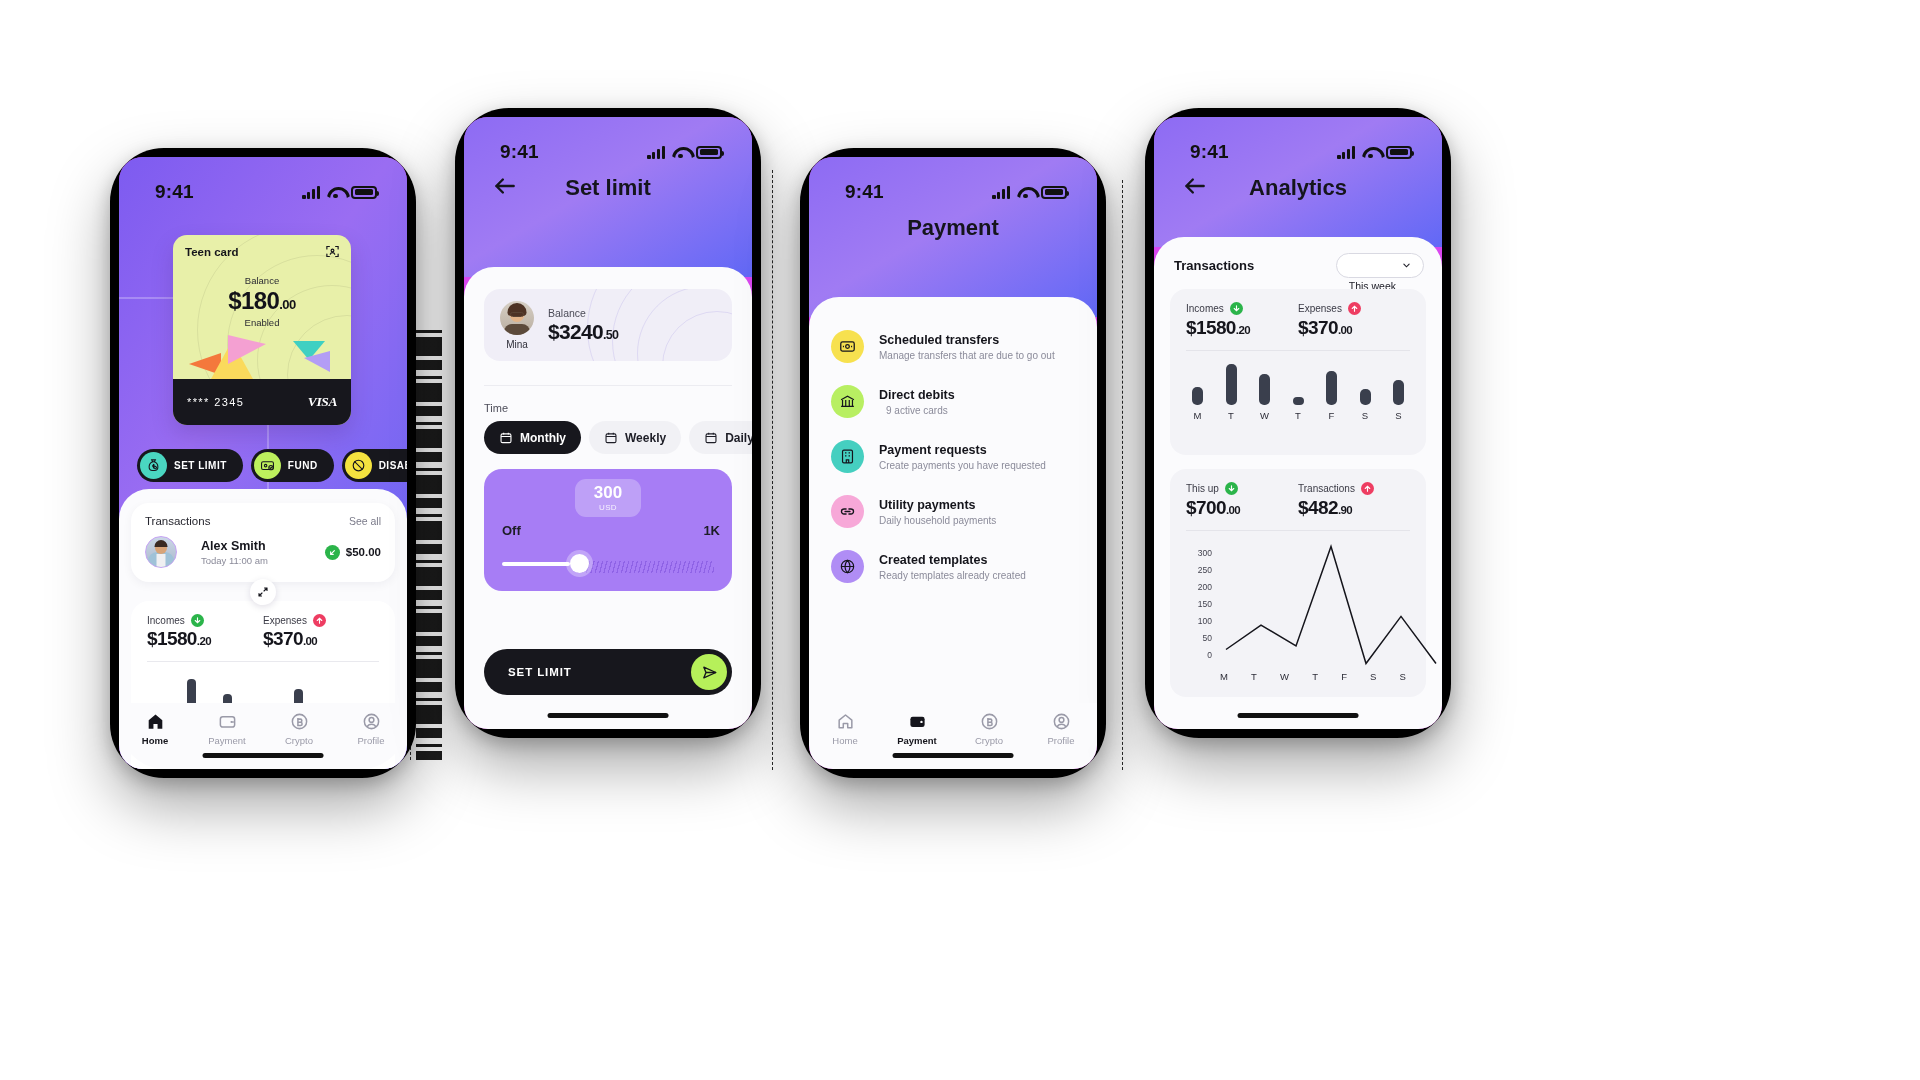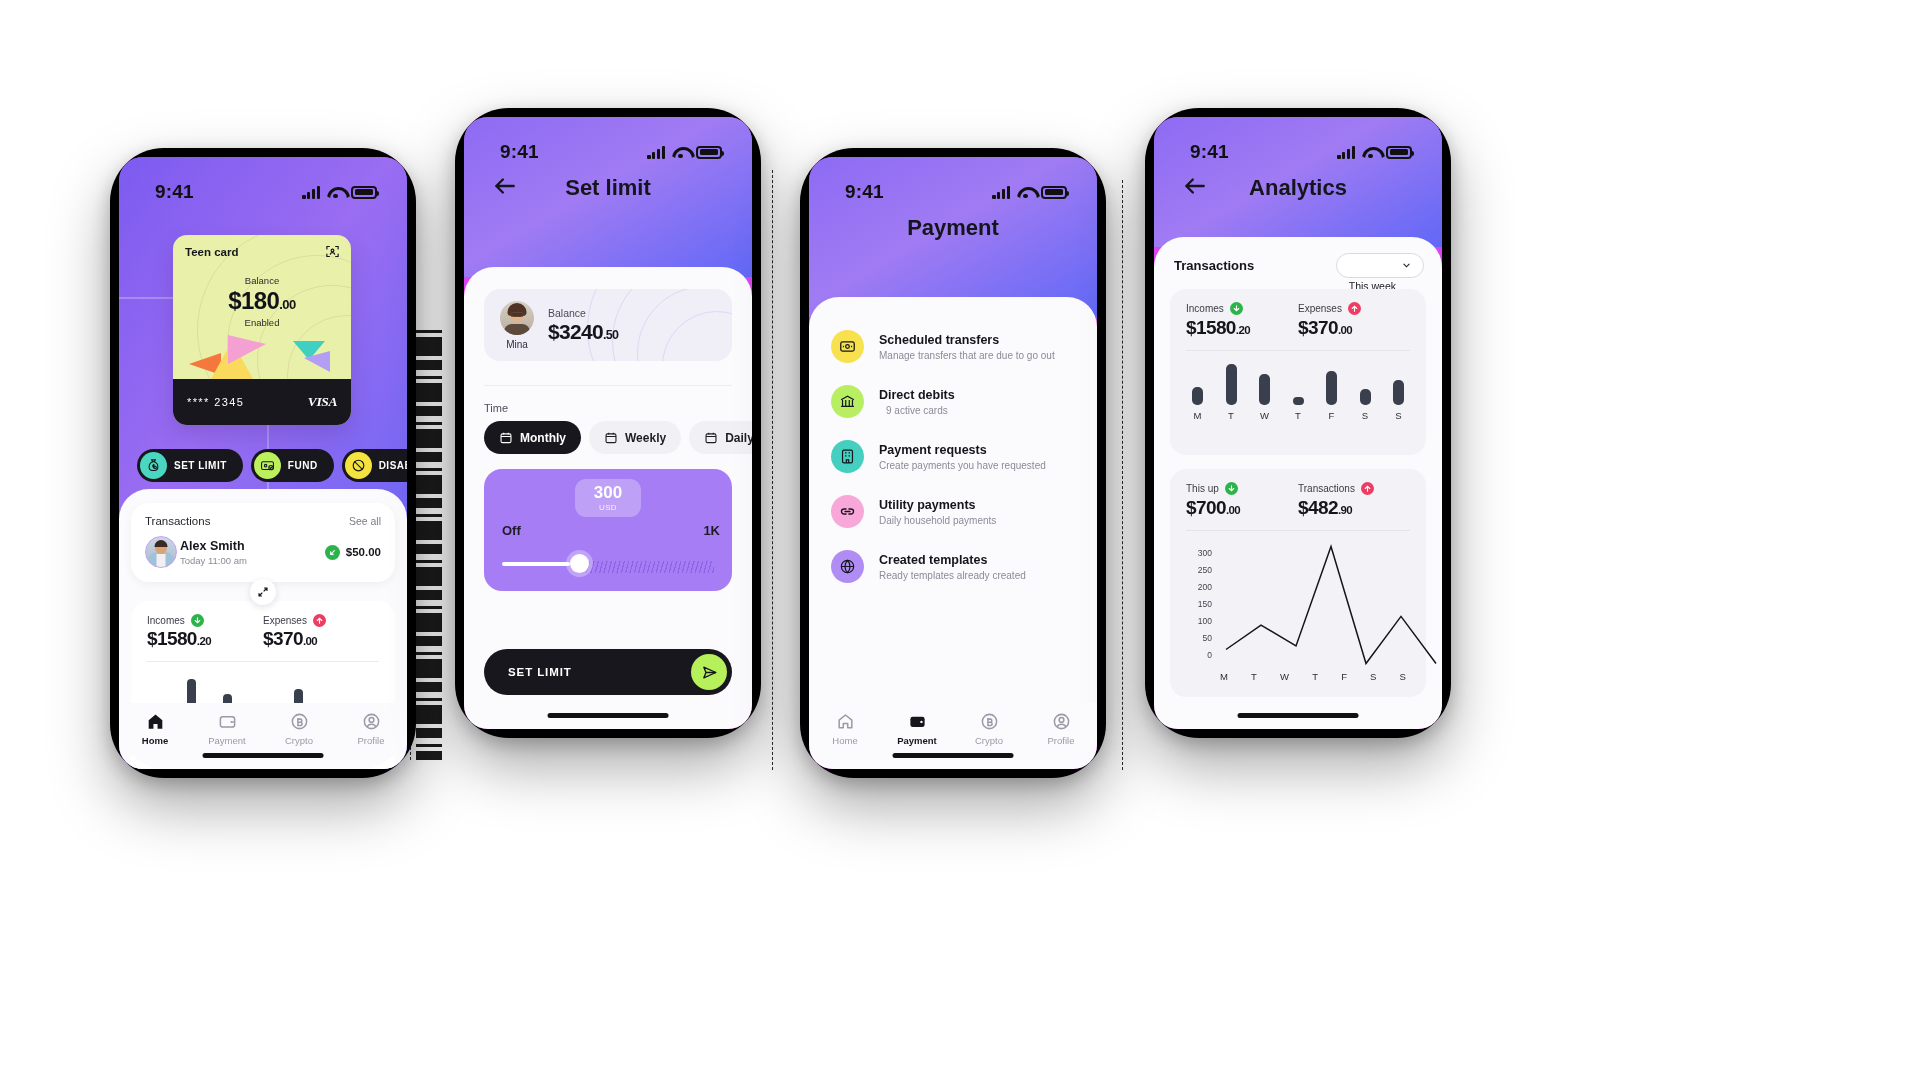--- a/index.html
+++ b/index.html
@@ -115,21 +115,21 @@
   .pill .bub{ width:27px;height:27px;border-radius:50%; display:flex;align-items:center;justify-content:center;}
   .pill .bub svg{ width:15px;height:15px; display:block;}
   .pill span{ color:#fff; font-size:10px; font-weight:700; letter-spacing:.5px; white-space:nowrap;}
 
   #p1 .sheet { height: 280px; }
   .tx-card{ position:absolute; left:12px; right:12px; top:14px; background:#fff;
     border-radius:18px; padding:12px 14px 14px; box-shadow:0 3px 10px rgba(20,10,60,.05);}
   .tx-head{ display:flex; justify-content:space-between; align-items:center; margin-bottom:9px;}
   .tx-head b{ font-size:11.5px; font-weight:500; color:#26262e;}
   .tx-head a{ font-size:10.5px; color:#7b7b8a; text-decoration:none;}
-  .tx-row{ display:flex; align-items:center; gap:3px;}
+  .tx-row{ display:flex; align-items:center; gap:24px;}
   .ava{ width:32px;height:32px;border-radius:50%; border:1.6px solid #c6a3f5; overflow:hidden;
     background:linear-gradient(#cbd7e6,#aab8cb); position:relative;}
   .ava .head{ position:absolute; left:50%; top:5px; transform:translateX(-50%);
     width:12px;height:12px;border-radius:50%;background:#d8a478;}
   .ava .hair{ position:absolute; left:50%; top:3px; transform:translateX(-50%);
     width:13px;height:7px;border-radius:7px 7px 0 0;background:#3a2a22;}
   .ava .body{ position:absolute; left:50%; bottom:0; transform:translateX(-50%);
     width:26px;height:15px;border-radius:9px 9px 0 0;background:#9fc2d8;}
   .ava .shirt{ position:absolute; left:50%; bottom:0; transform:translateX(-50%);
     width:9px;height:13px;background:#f0f0f2;}

